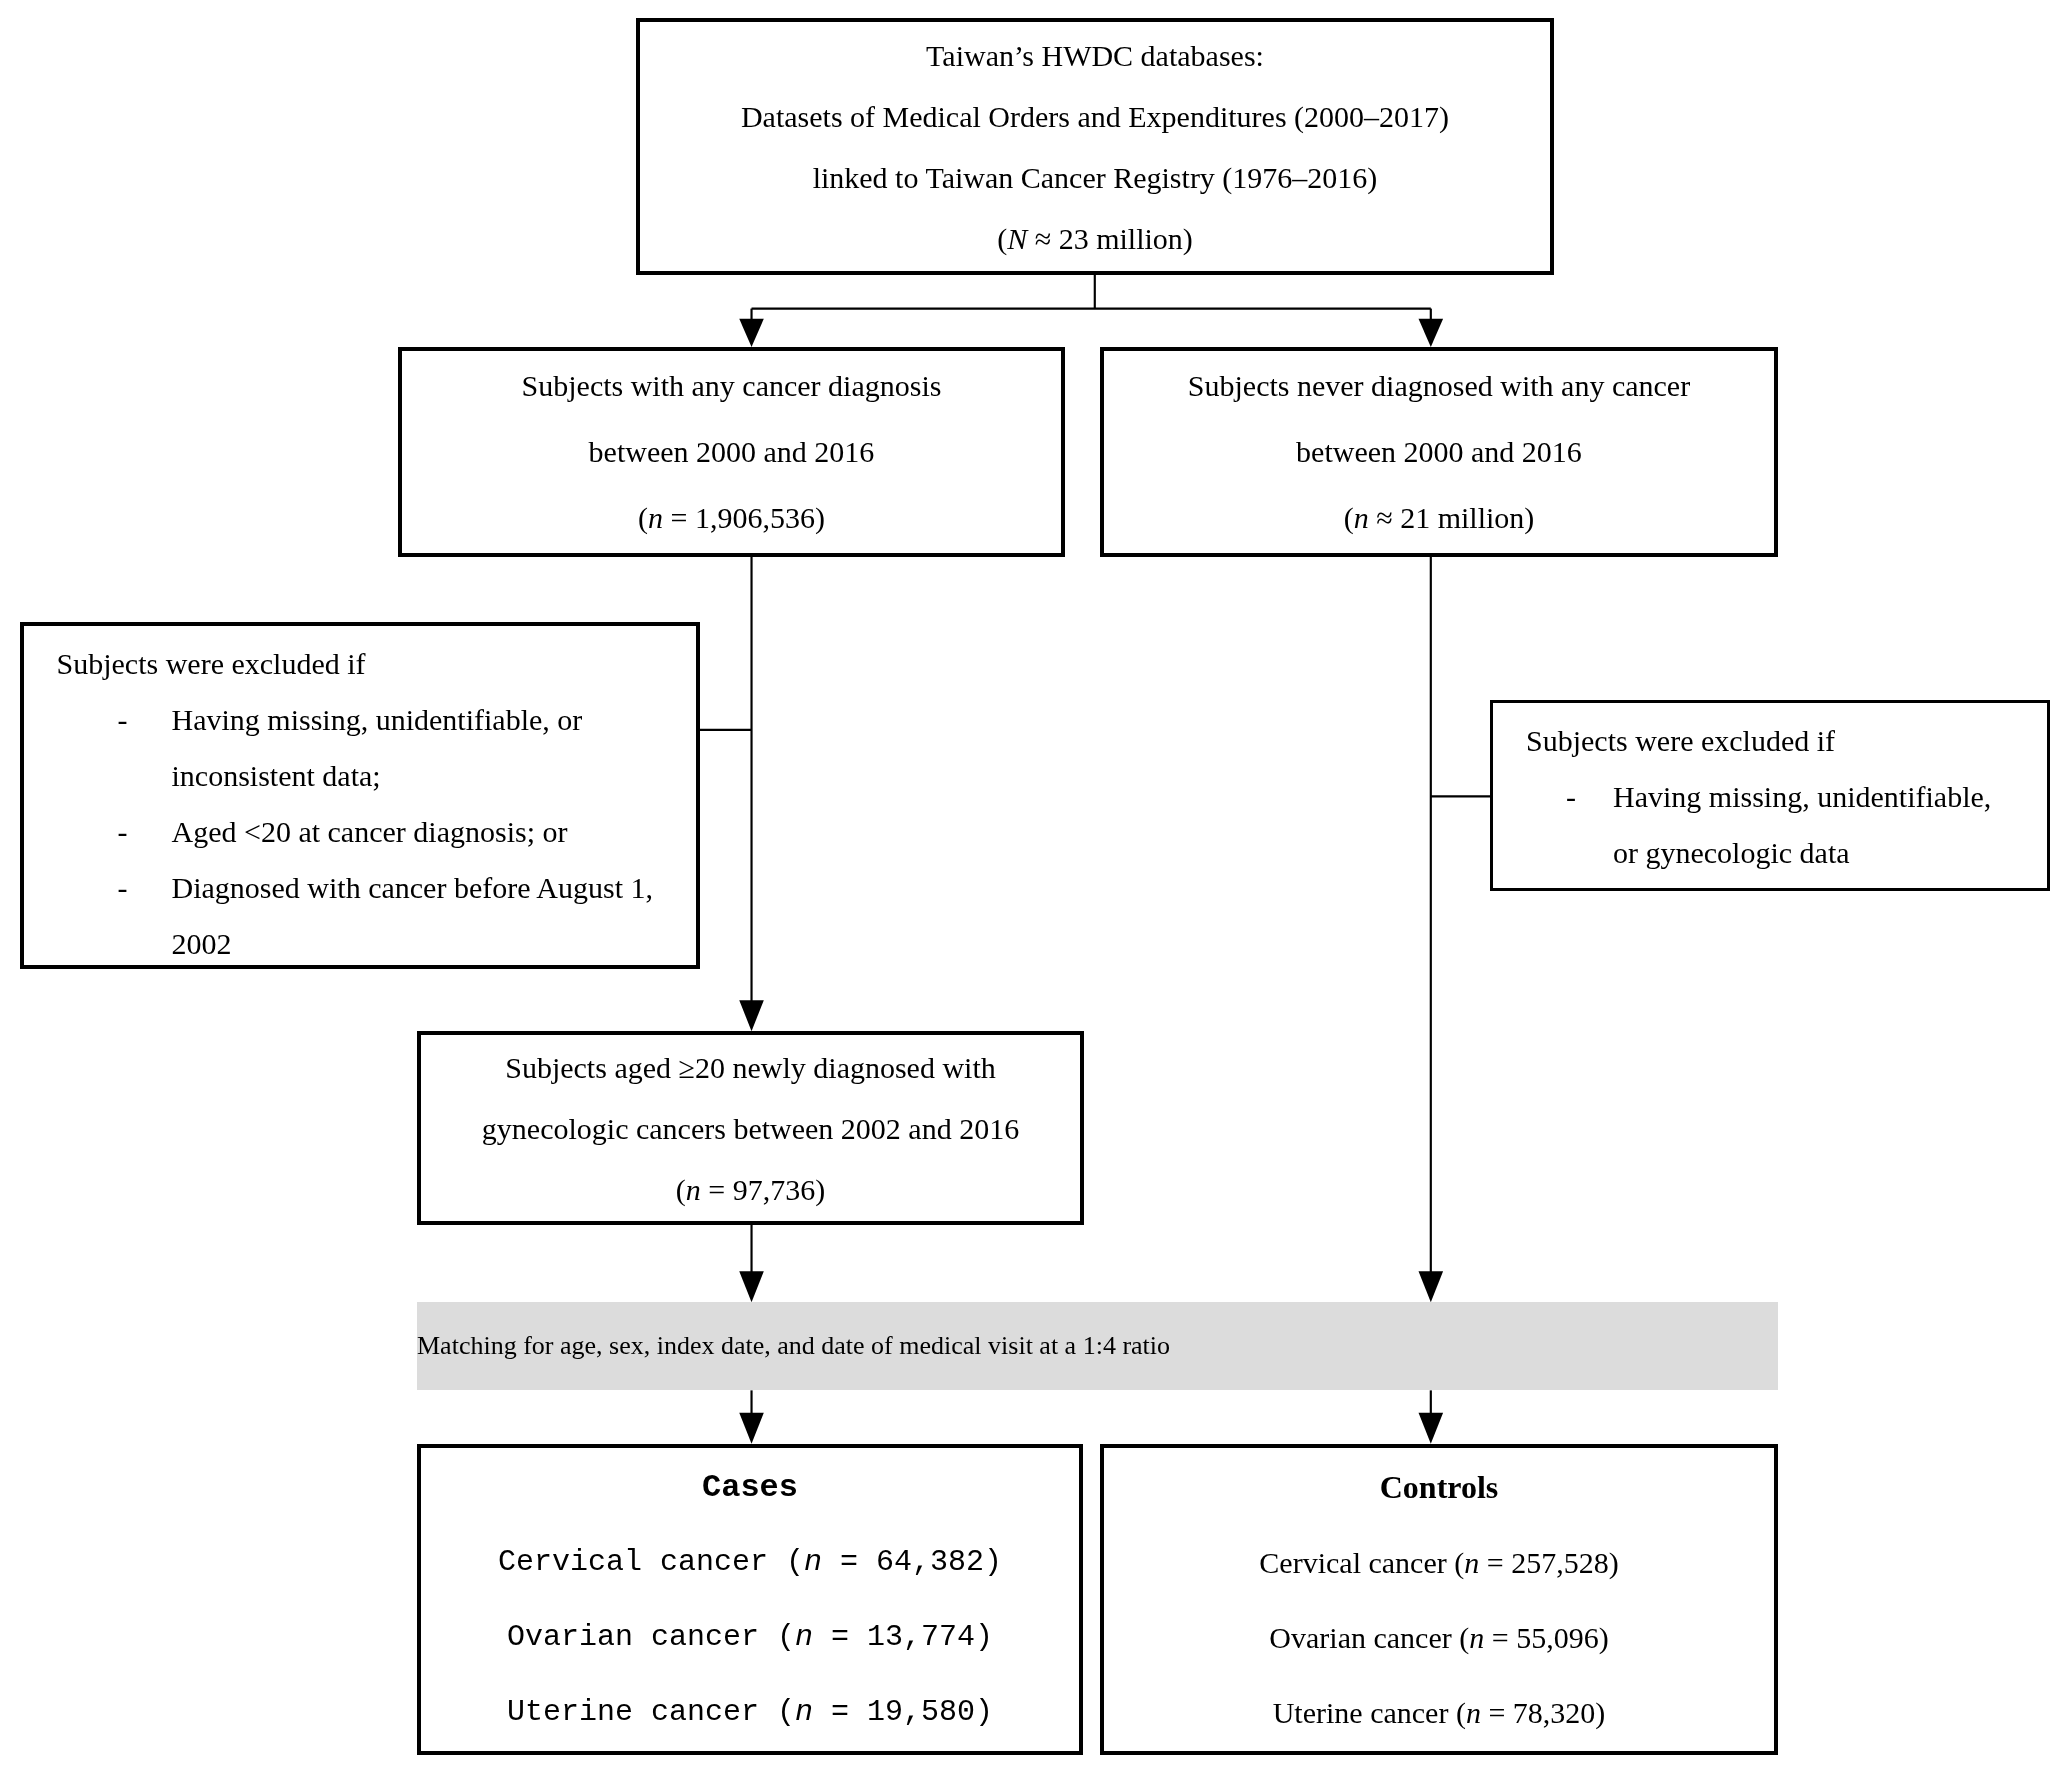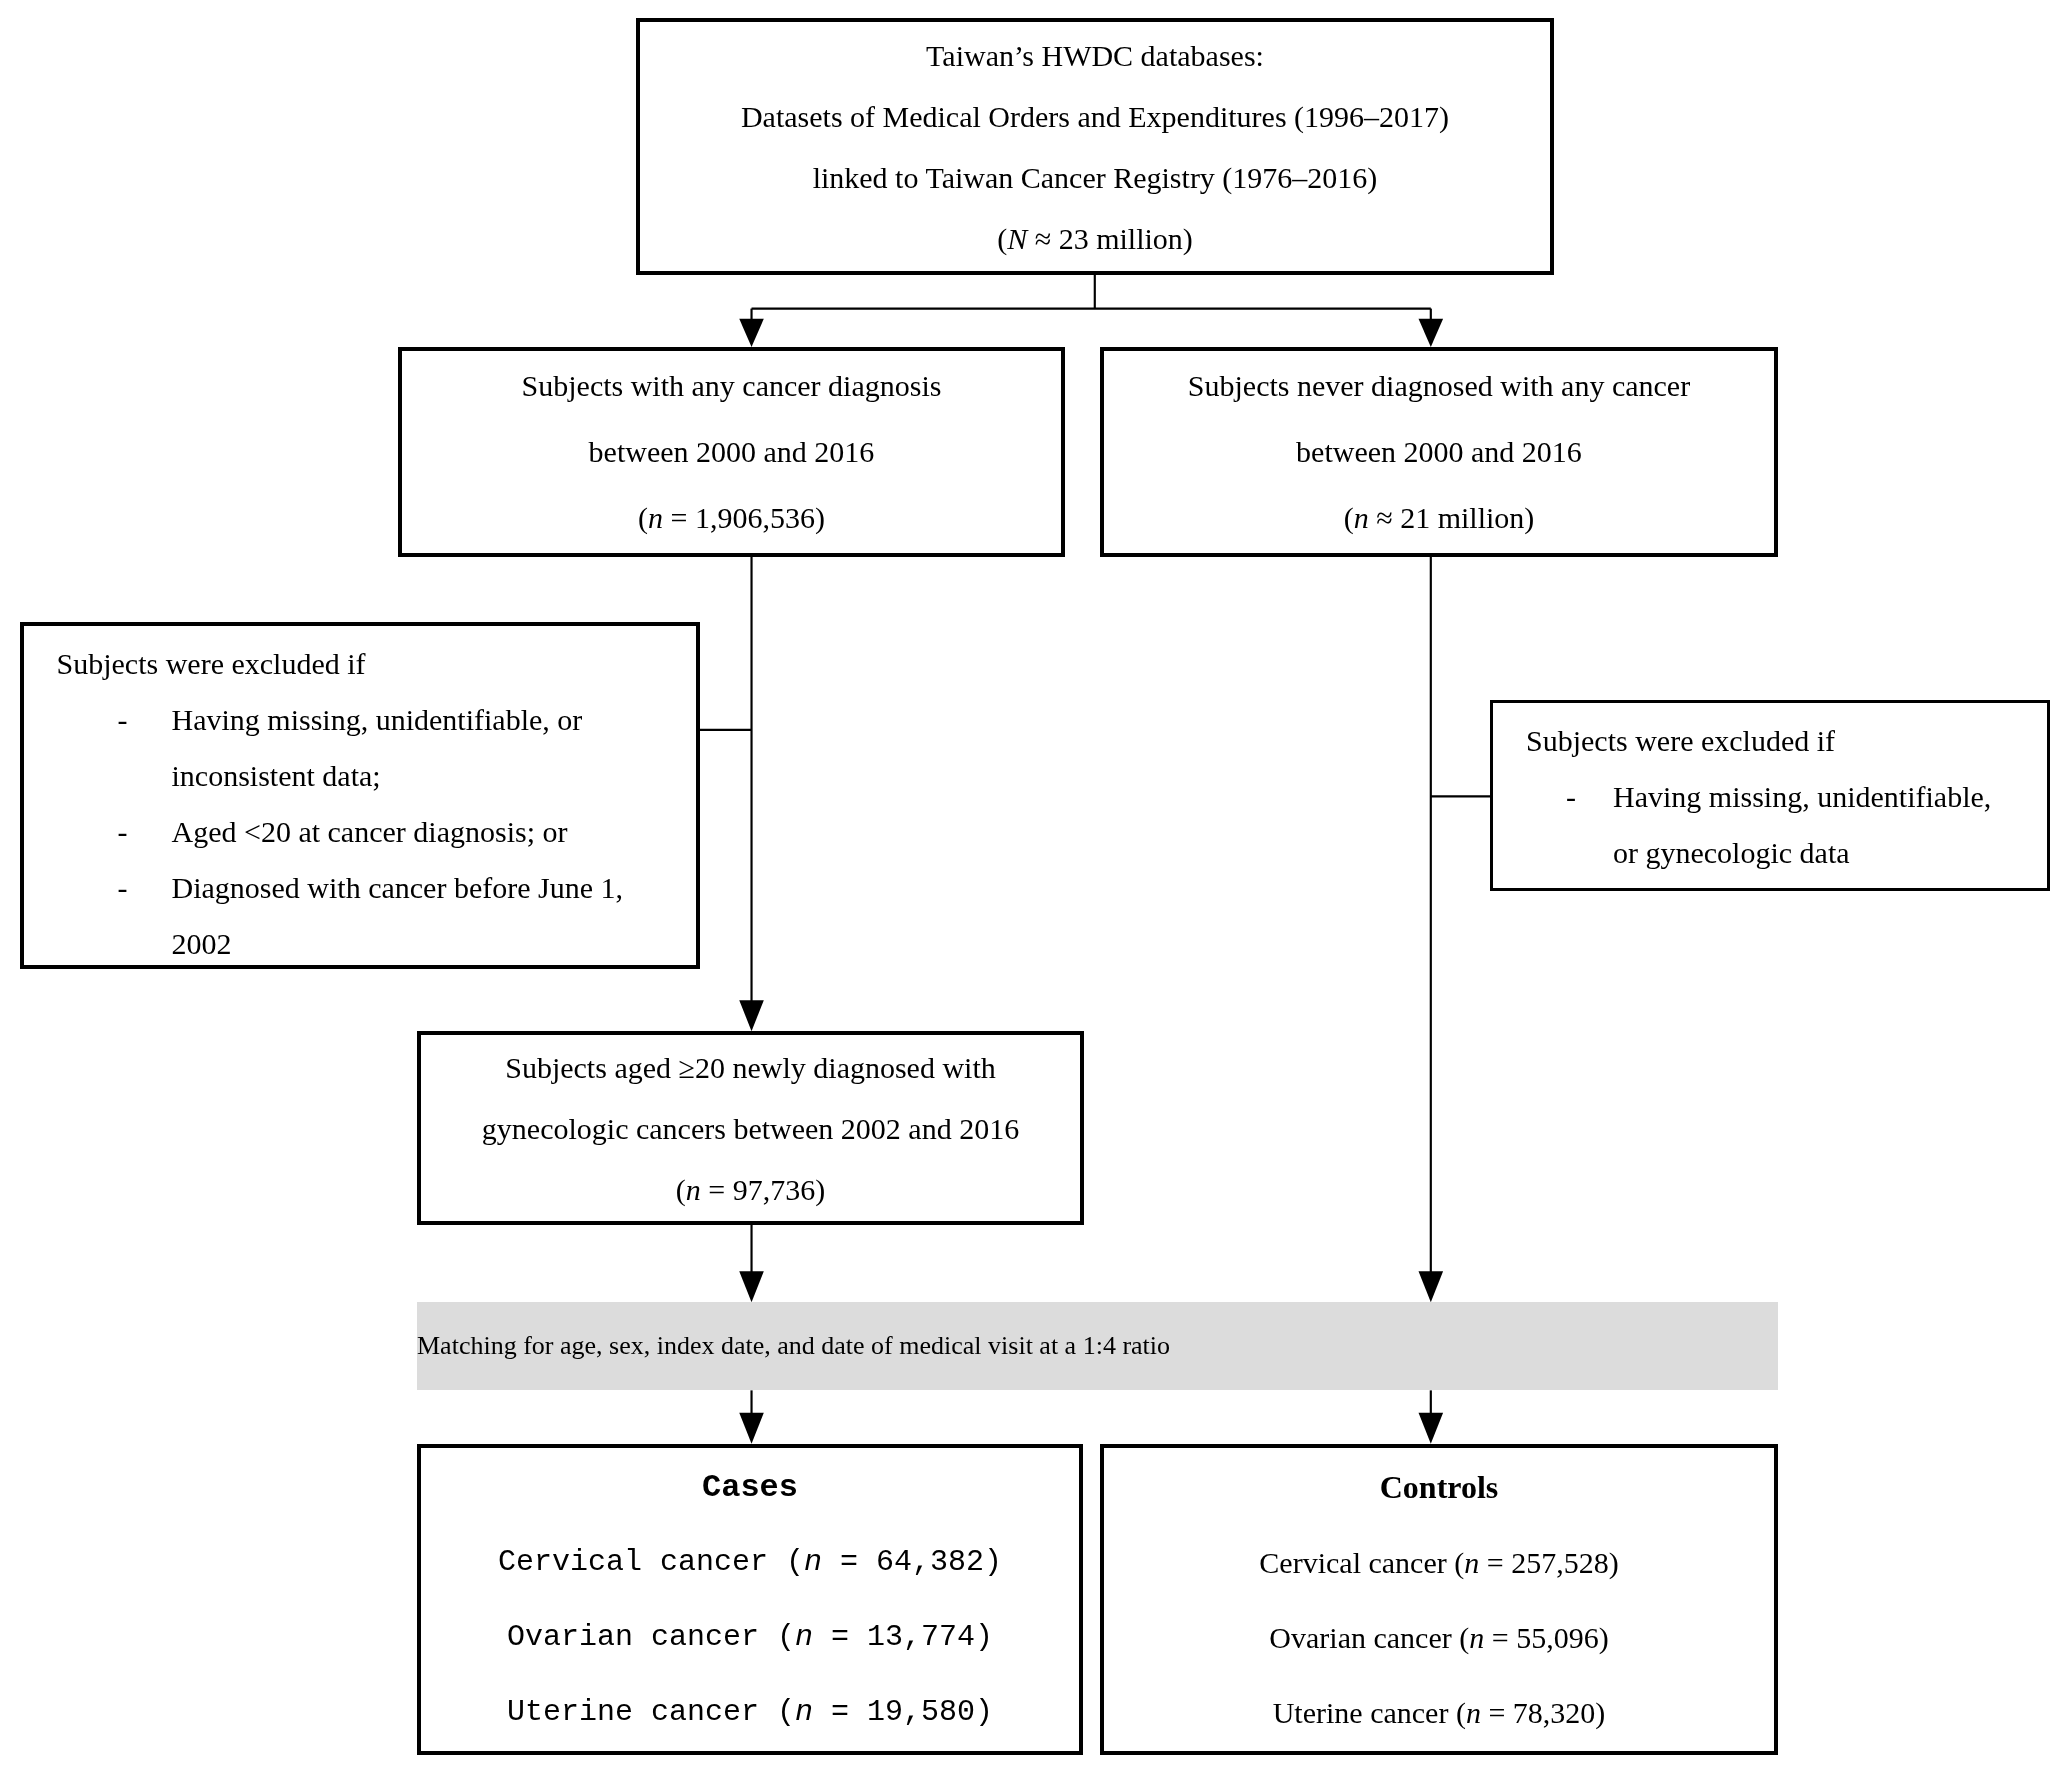--- a/index.html
+++ b/index.html
@@ -76,21 +76,21 @@
 
     <line x1="1040" y1="1924" x2="1040" y2="1958"></line>
     <polygon points="1023,1955 1057,1955 1040,1998"></polygon>
 
     <line x1="1980" y1="1924" x2="1980" y2="1958"></line>
     <polygon points="1963,1955 1997,1955 1980,1998"></polygon>
   </svg>
 
   <div class="box" style="left:636px;top:18px;width:918px;height:257px;align-items:center;">
     <div class="line">Taiwan’s HWDC databases:</div>
-    <div class="line">Datasets of Medical Orders and Expenditures (1996–2017)</div>
+    <div class="line">Datasets of Medical Orders and Expenditures (2000–2017)</div>
     <div class="line">linked to Taiwan Cancer Registry (1976–2016)</div>
     <div class="line">(<i>N</i> ≈ 23 million)</div>
   </div>
 
   <div class="box mid" style="left:398px;top:347px;width:667px;height:210px;">
     <div class="line">Subjects with any cancer diagnosis</div>
     <div class="line">between 2000 and 2016</div>
     <div class="line">(<i>n</i> = 1,906,536)</div>
   </div>
 
@@ -105,21 +105,21 @@
     <div class="bullet">
       <span class="dash">-</span>
       <span class="btext">Having missing, unidentifiable, or inconsistent data;</span>
     </div>
     <div class="bullet">
       <span class="dash">-</span>
       <span class="btext">Aged &lt;20 at cancer diagnosis; or</span>
     </div>
     <div class="bullet">
       <span class="dash">-</span>
-      <span class="btext">Diagnosed with cancer before June 1, 2002</span>
+      <span class="btext">Diagnosed with cancer before August 1, 2002</span>
     </div>
   </div>
 
   <div class="box excl right-excl" style="left:1490px;top:700px;width:560px;height:191px;border-width:3.6px;font-size:30px;">
     <div class="etitle">Subjects were excluded if</div>
     <div class="bullet">
       <span class="dash">-</span>
       <span class="btext">Having missing, unidentifiable, or gynecologic data</span>
     </div>
   </div>

